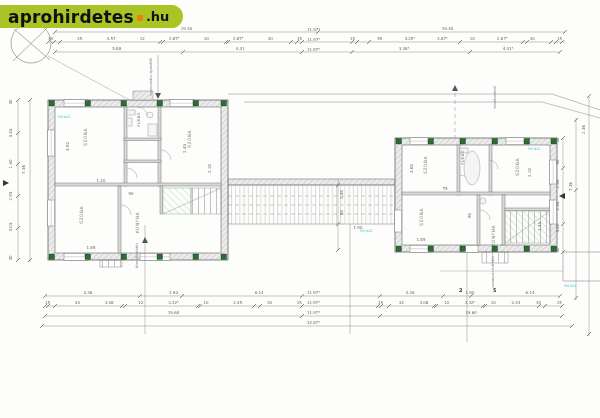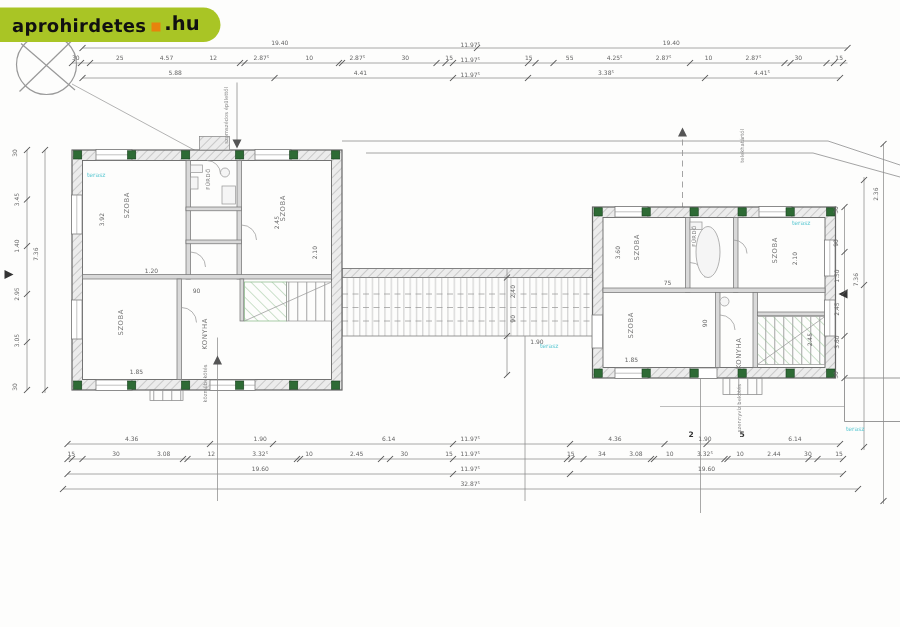--- a/index.html
+++ b/index.html
@@ -2,21 +2,21 @@
 <html><head>
 <meta charset="utf-8">
 <style>
   html,body{margin:0;padding:0;background:#ffffff;}
   .canvas{position:relative;width:600px;height:418px;background:#fdfdfc;overflow:hidden;
           font-family:"DejaVu Sans",sans-serif;}
   svg{position:absolute;left:0;top:0;}
   
   .logo{position:absolute;left:-12px;top:5px;height:23px;padding:0 14px 0 20px;
         border-radius:12px;display:flex;align-items:center;gap:2px;z-index:5;}
-  .logo .brand{font-size:12px;font-weight:bold;color:#111;letter-spacing:.2px;text-align:center;}
+  .logo .brand{font-size:17px;font-weight:bold;color:#111;letter-spacing:.2px;text-align:center;}
   .logo .dot{width:6px;height:6px;display:inline-block;margin:3px 1px 0 1px;}
   .logo .tld{font-size:13px;font-weight:bold;color:#111;}
   
   .dim-row{position:absolute;display:flex;justify-content:space-between;font-size:4px;
            color:#666;line-height:1;}
   .dim-row span{white-space:nowrap;}
   .dim-row.sub span{flex:1;text-align:center;}
   .dim-center{position:absolute;text-align:center;font-size:4px;color:#666;line-height:1;}
   .dim-stack{position:absolute;font-size:4px;color:#666;line-height:1;text-align:right;width:20px;}
   .vflex{position:absolute;display:flex;flex-direction:column;justify-content:space-between;

